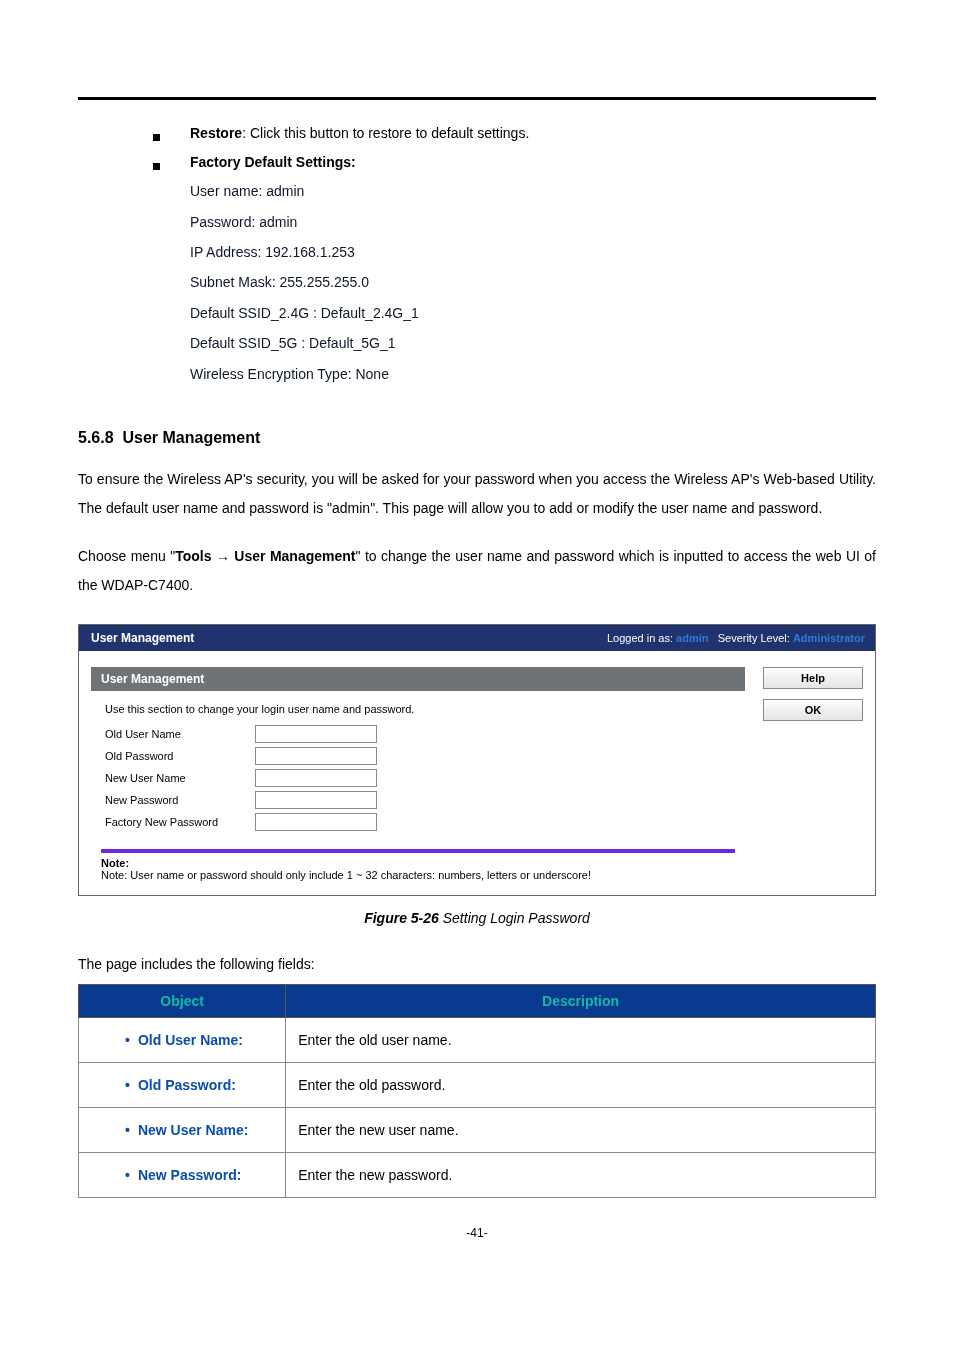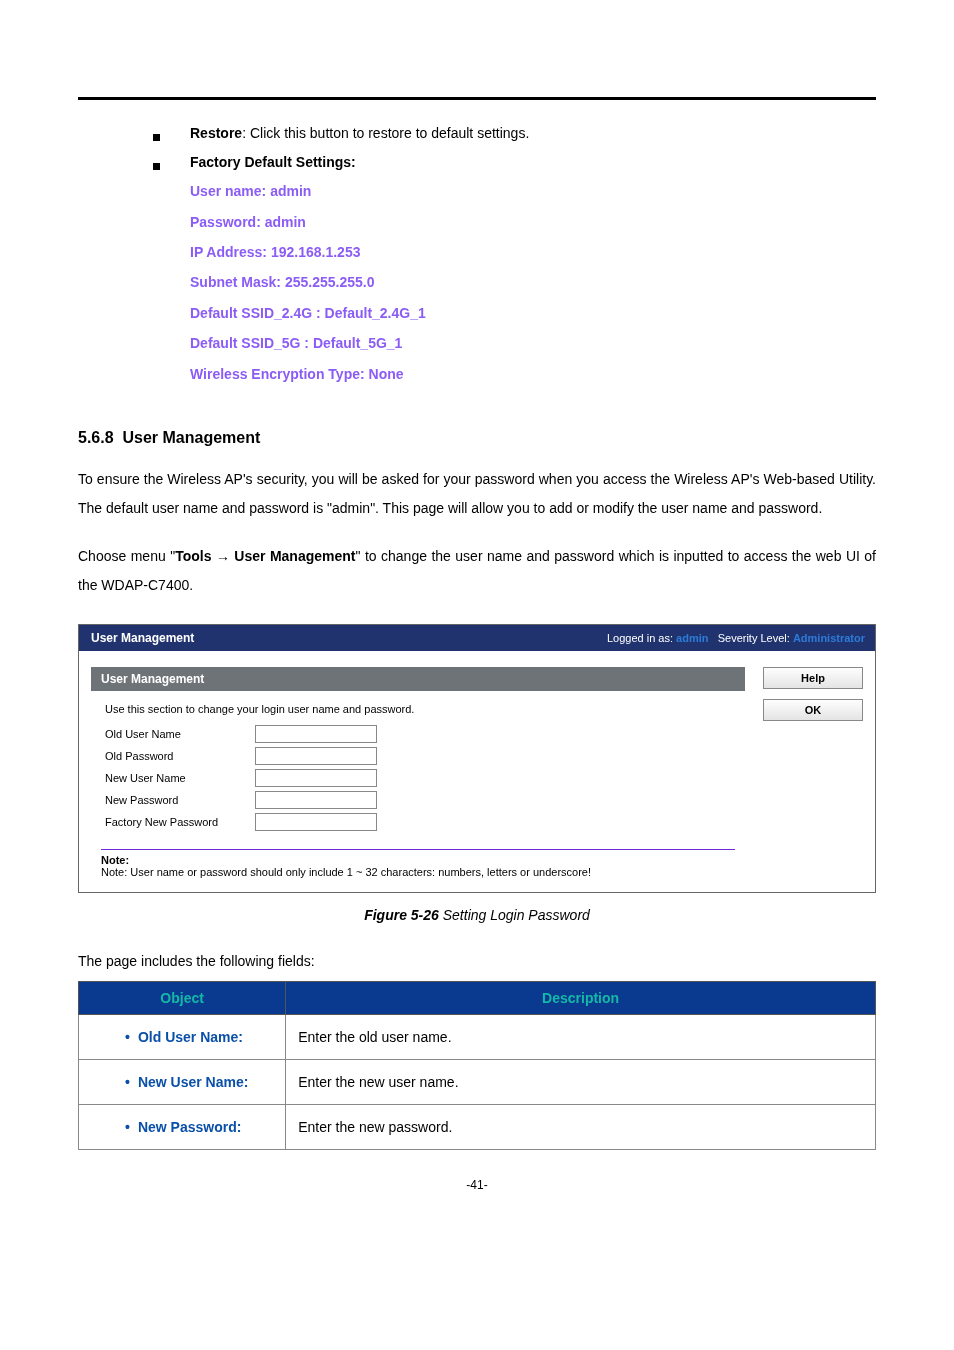--- a/index.html
+++ b/index.html
@@ -35,22 +35,22 @@
     background: #000;
     display: inline-block;
     margin-right: 30px;
     flex-shrink: 0;
     position: relative;
     top: 3px;
   }
   .defaults-block {
     margin-left: 112px;
     line-height: 2.1;
-    color: #8b5cf6;
-    font-weight: bold;
+    color: #0f172a;
+    font-weight: normal;
   }
   .defaults-block > div { margin-bottom: 1px; }
   h3.sec-heading {
     font-size: 16px;
     font-weight: bold;
     margin-top: 40px;
     margin-bottom: 18px;
   }
   p.body-p {
     line-height: 2.1;
@@ -116,21 +116,21 @@
     background: linear-gradient(#fefefe, #e4e4e4);
     border: 1px solid #888;
     text-align: center;
     padding: 4px 0;
     font-size: 11px;
     font-weight: bold;
     margin-bottom: 10px;
     cursor: pointer;
   }
   .note-block {
-    border-top: 1px solid #6d28d9;
+    border-top: 4px solid #6d28d9;
     margin: 18px 10px 8px 10px;
     padding-top: 4px;
     font-size: 11px;
   }
   .fig-caption {
     text-align: center;
     margin: 14px 0 30px 0;
     font-size: 14px;
     font-style: italic;
   }
@@ -266,20 +266,24 @@
     <tbody>
         <tr>
       <th>Object</th>
       <th>Description</th>
     </tr>
     <tr>
       <td class="obj"><span class="dot-bullet">•</span><span>Old User Name:</span></td>
       <td>Enter the old user name.</td>
     </tr>
     <tr>
+      <td class="obj"><span class="dot-bullet">•</span><span>Old Password:</span></td>
+      <td>Enter the old password.</td>
+    </tr>
+    <tr>
       <td class="obj"><span class="dot-bullet">•</span><span>New User Name:</span></td>
       <td>Enter the new user name.</td>
     </tr>
     <tr>
       <td class="obj"><span class="dot-bullet">•</span><span>New Password:</span></td>
       <td>Enter the new password.</td>
     </tr>
   </tbody>
     </table>
 

